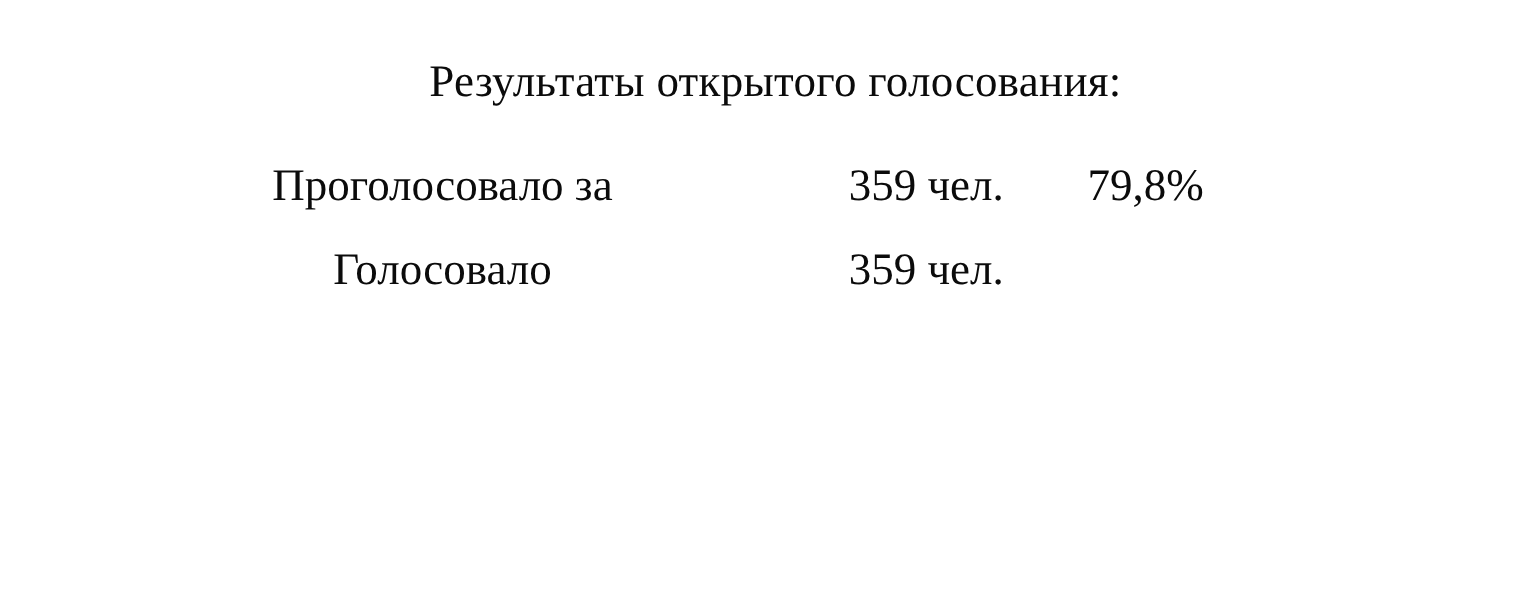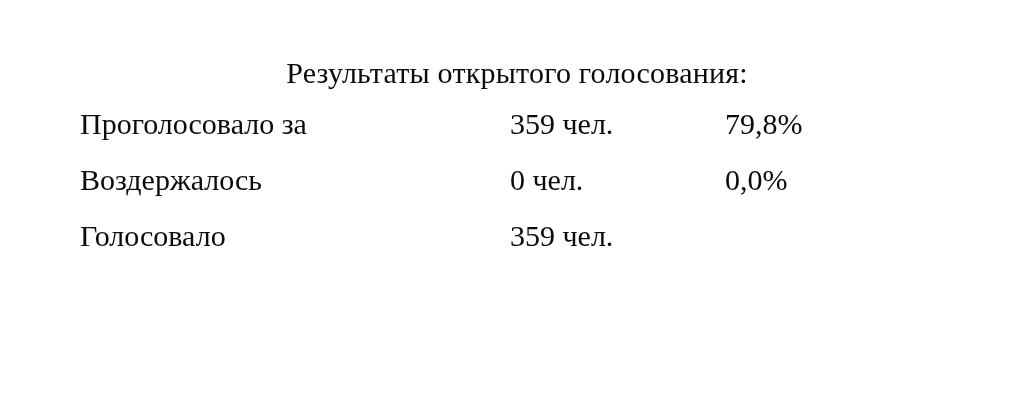--- a/index.html
+++ b/index.html
@@ -24,44 +24,43 @@
     position: absolute;
     left: 0;
     top: 40px;
     width: 1024px;
     text-align: center;
     font-size: 30px;
     line-height: 1;
     letter-spacing: 0.2px;
     padding-left: 10px;
     box-sizing: border-box;
-    margin-top: 18px;
   }
   .vote-table {
     position: absolute;
     left: 80px;
     top: 96px;
     width: 790px;
     border-collapse: collapse;
   }
   .vote-table td {
     font-size: 30px;
     line-height: 1;
     padding: 0;
     height: 56px;
     vertical-align: middle;
     white-space: nowrap;
   }
   .col-label {
     width: 430px;
-    text-align: left;
+    text-align: center;
   }
   .col-count {
     width: 215px;
-    text-align: left;
+    text-align: center;
     padding-right: 8px;
   }
   .col-pct {
     width: 145px;
     text-align: left;
     padding-right: 4px;
   }
 </style>
 </head>
 <body>
@@ -71,25 +70,20 @@
   <div class="vote-title">Результаты открытого голосования:</div>
 
   <table class="vote-table">
     <tbody>
       <tr>
         <td class="col-label">Проголосовало за</td>
         <td class="col-count">359 чел.</td>
         <td class="col-pct">79,8%</td>
       </tr>
       <tr>
-        <td class="col-label">Воздержалось</td>
-        <td class="col-count">0 чел.</td>
-        <td class="col-pct">0,0%</td>
-      </tr>
-      <tr>
         <td class="col-label">Голосовало</td>
         <td class="col-count">359 чел.</td>
         <td class="col-pct"></td>
       </tr>
     </tbody>
   </table>
 
 </div>
 
 </body></html>

